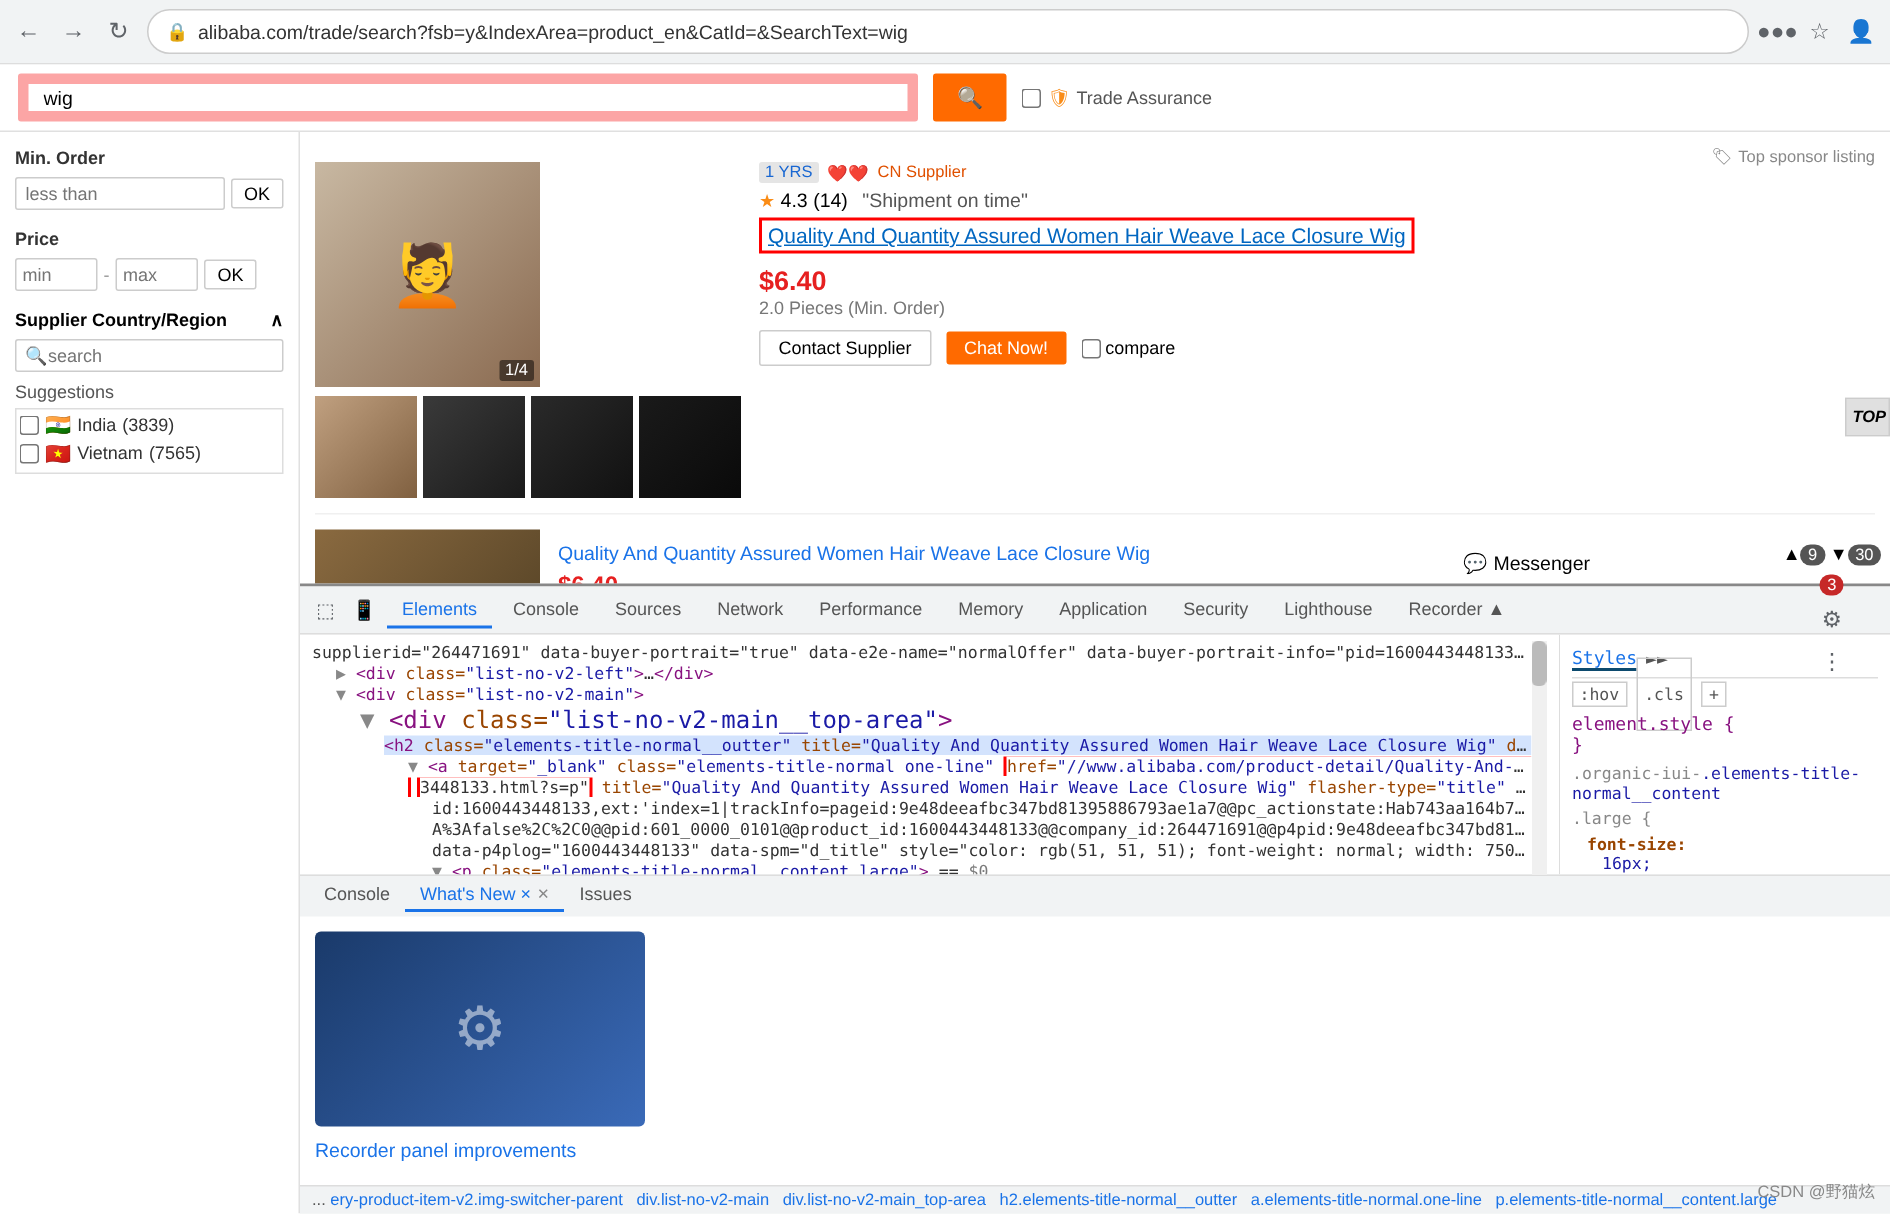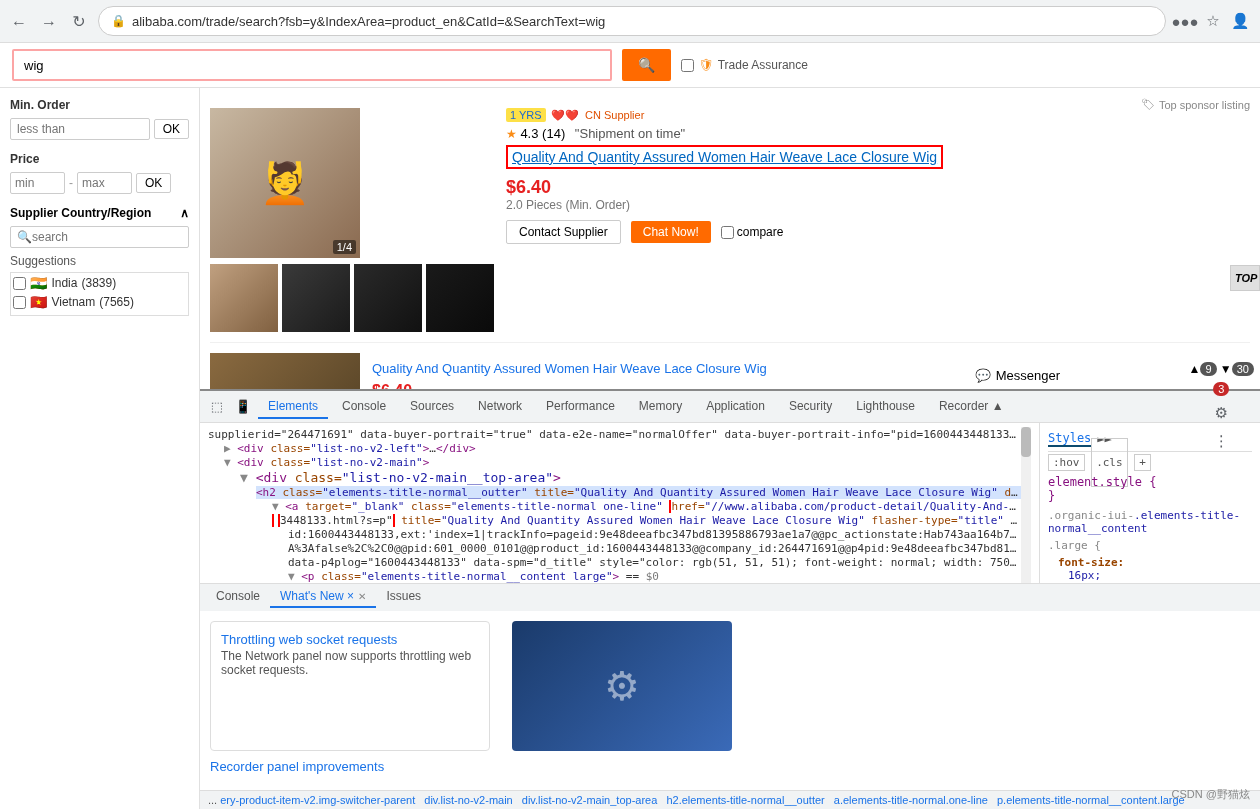--- a/index.html
+++ b/index.html
@@ -27,34 +27,34 @@
     .dash { color: #999; }
     .supplier-region { font-weight: bold; font-size: 12px; margin-bottom: 6px; display: flex; justify-content: space-between; }
     .search-box-row { display: flex; align-items: center; border: 1px solid #ccc; border-radius: 2px; padding: 3px 6px; margin-bottom: 6px; }
     .search-box-input { border: none; outline: none; font-size: 12px; width: 100%; }
     .suggestions-label { font-size: 12px; color: #555; margin-bottom: 4px; }
     .checkbox-row { display: flex; align-items: center; gap: 4px; font-size: 12px; color: #333; margin-bottom: 3px; }
     .flag { font-size: 14px; }
 
     
     .product-search-bar { background: #fff; border-bottom: 1px solid #e0e0e0; padding: 6px 12px; display: flex; align-items: center; gap: 10px; }
-    .search-input-main { border: 2px solid #fca5a5; border-radius: 2px; padding: 5px 10px; font-size: 13px; width: 600px; height: 32px; }
+    .search-input-main { border: 7px solid #fca5a5; border-radius: 2px; padding: 5px 10px; font-size: 13px; width: 600px; height: 32px; }
     .search-btn { background: #ff6a00; border: none; color: #fff; padding: 5px 16px; border-radius: 2px; cursor: pointer; font-size: 14px; height: 32px; }
     .trade-assurance { display: flex; align-items: center; gap: 4px; font-size: 12px; color: #555; }
 
     
     .product-card { display: flex; gap: 12px; padding: 10px 0; border-bottom: 1px solid #f0f0f0; }
     .product-images { display: flex; flex-direction: column; gap: 6px; }
     .main-img { width: 150px; height: 150px; background: #e0e0e0; position: relative; display: flex; align-items: center; justify-content: center; overflow: hidden; }
     .main-img-num { position: absolute; bottom: 4px; right: 4px; background: rgba(0,0,0,0.5); color: #fff; font-size: 11px; padding: 1px 4px; border-radius: 2px; }
     .thumb-row { display: flex; gap: 4px; }
     .thumb { width: 68px; height: 68px; background: #d0d0d0; }
     .product-info { flex: 1; }
     .supplier-info { display: flex; align-items: center; gap: 6px; font-size: 11px; color: #555; margin-bottom: 4px; }
-    .yrs-badge { background: #fde047; color: #1967d2; padding: 1px 4px; font-size: 11px; border-radius: 2px; }
+    .yrs-badge { background: #e5e5e5; color: #1967d2; padding: 1px 4px; font-size: 11px; border-radius: 2px; }
     .cn-supplier { color: #e05000; font-size: 11px; text-align: center; }
     .rating { color: #fa8c16; font-size: 12px; }
     .product-title { font-size: 14px; color: #0066c0; text-decoration: underline; margin-bottom: 8px; border: 2px solid red; display: inline-block; padding: 2px 4px; cursor: pointer; }
     .product-price { color: #e62020; font-size: 18px; font-weight: bold; }
     .product-moq { color: #777; font-size: 12px; }
     .action-btns { display: flex; gap: 10px; align-items: center; margin-top: 8px; }
     .contact-btn { border: 1px solid #ccc; border-radius: 2px; padding: 4px 12px; font-size: 12px; cursor: pointer; background: #fff; }
     .chat-btn { background: #ff6a00; color: #fff; border: none; border-radius: 2px; padding: 4px 12px; font-size: 12px; cursor: pointer; }
     .compare-chk { font-size: 12px; display: flex; align-items: center; gap: 3px; }
     .top-sponsor { position: absolute; right: 10px; top: 10px; font-size: 11px; color: #888; display: flex; align-items: center; gap: 4px; }
@@ -296,21 +296,21 @@
 
         <div class="devtools-panels-row">
 
           <div class="devtools-left">
 
             <div style="display:flex;gap:0;">
               <div style="flex:1;overflow-x:auto;">
                 <div class="code-line" style="color:#333;font-size:11px;white-space:nowrap;">supplierid="264471691" data-buyer-portrait="true" data-e2e-name="normalOffer" data-buyer-portrait-info="pid=1600443448133"&gt; </div>
                 <div class="code-line" style="margin-left:16px;font-size:11px;white-space:nowrap;"><span style="color:#888;">▶</span> <span class="tag">&lt;div</span> <span class="attr">class=</span><span class="val">"list-no-v2-left"</span><span class="tag">&gt;</span>…<span class="tag">&lt;/div&gt;</span></div>
                 <div class="code-line" style="margin-left:16px;font-size:11px;white-space:nowrap;"><span style="color:#888;">▼</span> <span class="tag">&lt;div</span> <span class="attr">class=</span><span class="val">"list-no-v2-main"</span><span class="tag">&gt;</span></div>
-                <div class="code-line" style="margin-left:32px;font-size:13px;white-space:nowrap;"><span style="color:#888;">▼</span> <span class="tag">&lt;div</span> <span class="attr">class=</span><span class="val">"list-no-v2-main__top-area"</span><span class="tag">&gt;</span></div>
+                <div class="code-line" style="margin-left:32px;font-size:16px;white-space:nowrap;"><span style="color:#888;">▼</span> <span class="tag">&lt;div</span> <span class="attr">class=</span><span class="val">"list-no-v2-main__top-area"</span><span class="tag">&gt;</span></div>
                 <div class="code-line highlight-line" style="margin-left:48px;font-size:11px;white-space:nowrap;"><span class="tag">&lt;h2</span> <span class="attr">class=</span><span class="val">"elements-title-normal__outter"</span> <span class="attr">title=</span><span class="val">"Quality And Quantity Assured Women Hair Weave Lace Closure Wig"</span> <span class="attr">data-e2e-name=</span></div>
                 <div class="code-line" style="margin-left:64px;font-size:11px;white-space:nowrap;"><span style="color:#888;">▼</span> <span class="tag">&lt;a</span> <span class="attr">target=</span><span class="val">"_blank"</span> <span class="attr">class=</span><span class="val">"elements-title-normal one-line"</span> <span style="border:2px solid red;display:inline;"><span class="attr">href=</span><span class="val">"//www.alibaba.com/product-detail/Quality-And-Quantity-Assured-Women-Hair_160044</span></span></div>
                 <div class="code-line" style="margin-left:64px;font-size:11px;white-space:nowrap; border-left: 2px solid red; padding-left:4px;"><span style="border:2px solid red;display:inline;">3448133.html?s=p"</span> <span class="attr">title=</span><span class="val">"Quality And Quantity Assured Women Hair Weave Lace Closure Wig"</span> <span class="attr">flasher-type=</span><span class="val">"title"</span> <span class="attr">data-domdot=</span></div>
                 <div class="code-line" style="margin-left:80px;font-size:11px;white-space:nowrap;">id:1600443448133,ext:'index=1|trackInfo=pageid:9e48deeafbc347bd81395886793ae1a7@@pc_actionstate:Hab743aa164b74addaaa22d1a74fab79br.jpg%2C0%2C%</div>
                 <div class="code-line" style="margin-left:80px;font-size:11px;white-space:nowrap;">A%3Afalse%2C%2C0@@pid:601_0000_0101@@product_id:1600443448133@@company_id:264471691@@p4pid:9e48deeafbc347bd81395886793ae1a7@@country_id:HK'</div>
                 <div class="code-line" style="margin-left:80px;font-size:11px;white-space:nowrap;">data-p4plog="1600443448133" data-spm="d_title" style="color: rgb(51, 51, 51); font-weight: normal; width: 750px;"&gt;</div>
                 <div class="code-line" style="margin-left:80px;font-size:11px;white-space:nowrap;"><span style="color:#888;">▼</span> <span class="tag">&lt;p</span> <span class="attr">class=</span><span class="val">"elements-title-normal__content large"</span><span class="tag">&gt;</span> == <span style="color:#7a7a7a;">$0</span></div>
 
               </div>
 
@@ -358,24 +358,20 @@
           <span class="bottom-tab">Console</span>
           <span class="bottom-tab active">
             <span>What's New ×</span>
             <span class="close-x">✕</span>
           </span>
           <span class="bottom-tab">Issues</span>
         </div>
 
         <div class="bottom-panel-content">
           <div style="display:flex;gap:12px;">
-            <div class="what-new-card">
-              <a class="bottom-link">Throttling web socket requests</a>
-              <div class="bottom-link-desc">The Network panel now supports throttling web socket requests.</div>
-            </div>
             <div style="width:220px;height:130px;background:linear-gradient(135deg,#1a3a6a,#3a6ab8);border-radius:4px;display:flex;align-items:center;justify-content:center;">
               <span style="font-size:40px;color:rgba(255,255,255,0.5);">⚙</span>
             </div>
           </div>
           <div style="margin-top:8px;">
             <a class="bottom-link">Recorder panel improvements</a>
           </div>
         </div>
 
         <div class="bottom-breadcrumb">

